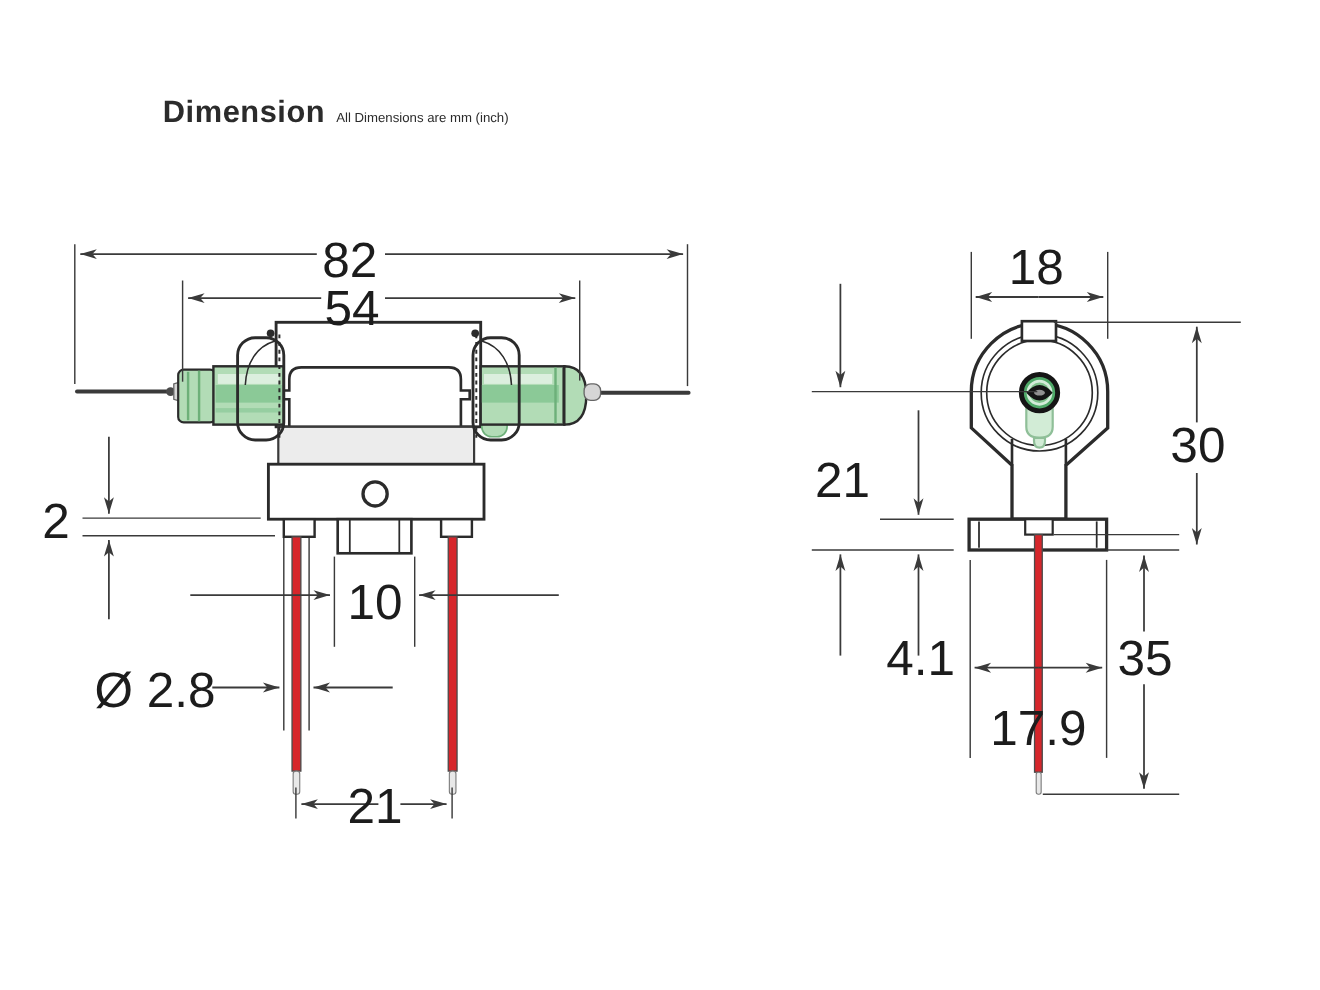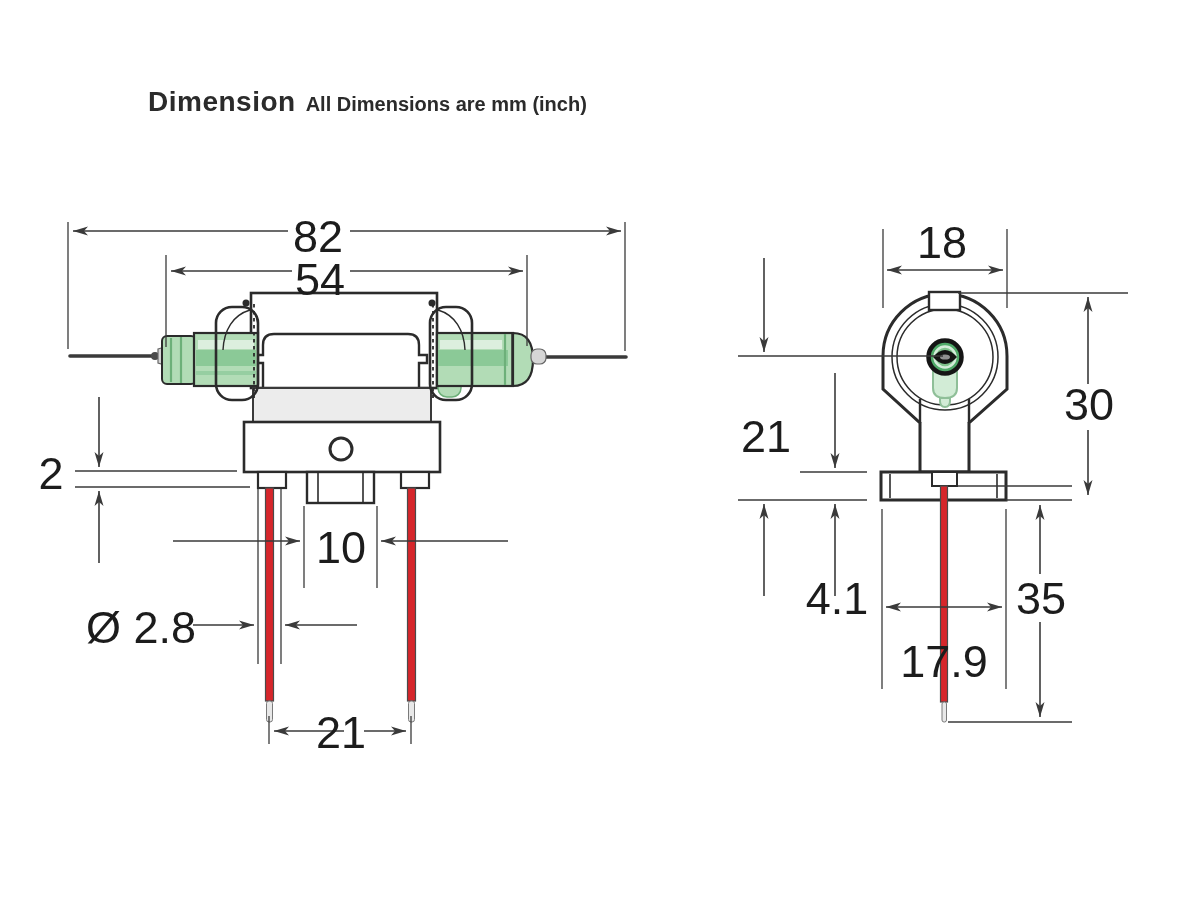--- a/index.html
+++ b/index.html
@@ -1,21 +1,21 @@
 <!DOCTYPE html>
 <html style="--ink: #2b2b2b; --dim_line: #3a3a3a; --wire_red: #d6262b; --glass_green_light: #b2dcb6; --glass_green_mid: #84c592; --glass_green_dark: #4fa968; --glass_green_pale: #d2ecd6; --metal_grey: #d6d6d6; --band_grey: #ececec; --background: #ffffff;"><head>
 <meta charset="utf-8">
 <style>
   html,body{margin:0;padding:0;background:#fff;}
   body{width:1200px;height:900px;position:relative;overflow:hidden;
        font-family:"Liberation Sans",sans-serif;}
   .stage{position:absolute;left:0;top:0;width:1200px;height:900px;}
   .hdr{position:absolute;left:148px;top:86px;display:flex;align-items:baseline;gap:10px;}
   .hdr .title{font-size:28px;font-weight:bold;color:var(--ink,#231f20);letter-spacing:.5px;}
-  .hdr .subtitle{font-size:20px;font-weight:bold;color:var(--ink,#231f20);}
+  .hdr .subtitle{font-size:12px;font-weight:normal;color:var(--ink,#231f20);}
   svg{position:absolute;left:0;top:0;}
   
   .ol{fill:#ffffff;stroke:var(--ink,#2b2b2b);}
   .ln{fill:none;stroke:var(--ink,#2b2b2b);}
   .dim{fill:none;stroke:var(--dim_line,#3a3a3a);stroke-width:1.6;}
   .ext{fill:none;stroke:var(--dim_line,#3a3a3a);stroke-width:1.3;}
   .dimtext{fill:#1c1c1c;font-family:"Liberation Sans",sans-serif;font-size:45px;}
   .mk{fill:var(--dim_line,#3a3a3a);}
   .lead{stroke:#3a3a3a;stroke-linecap:round;fill:none;}
   .glass{fill:var(--glass_green_light,#b2dcb6);stroke:var(--ink,#2b2b2b);}

